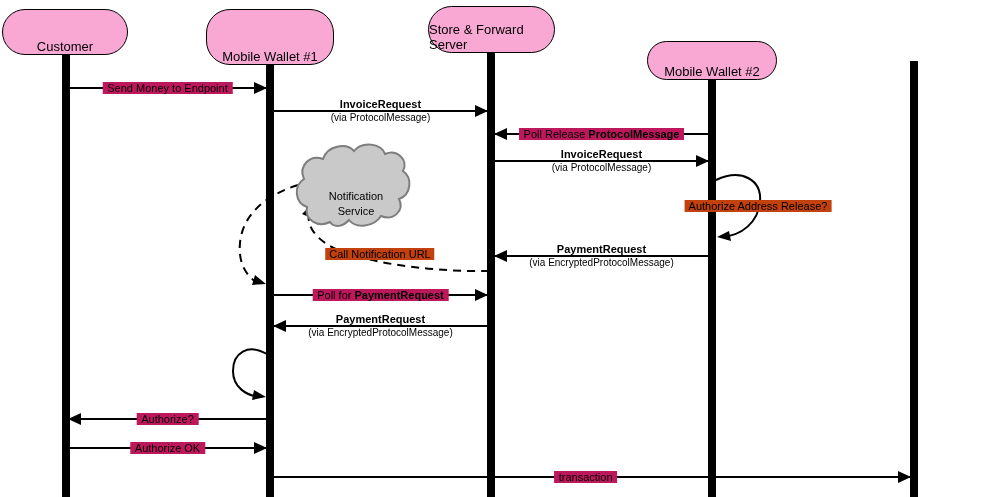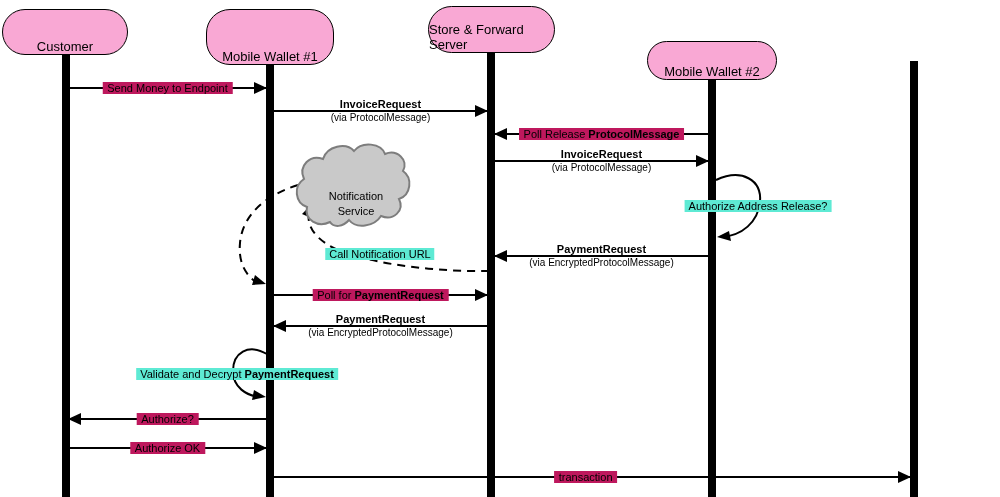--- a/index.html
+++ b/index.html
@@ -20,21 +20,21 @@
   .head{position:absolute;top:-6px;width:0;height:0;border-top:6px solid transparent;border-bottom:6px solid transparent;}
   .head.r{right:-1px;border-left:13px solid #000;}
   .head.l{left:-1px;border-right:13px solid #000;}
   .lbl{position:absolute;left:50%;top:0;transform:translate(-50%,-50%);background:#be185d;
        padding:0 5px;white-space:nowrap;font-size:11px;}
   .stack{position:absolute;left:50%;top:0;transform:translate(-50%,-50%);text-align:center;
          white-space:nowrap;font-size:11px;line-height:1.25;}
   .stack .sub{font-size:10px;}
   b{font-weight:bold;}
   
-  .float-lbl{position:absolute;transform:translate(-50%,-50%);background:#5eead4;padding:0 4px;
+  .float-lbl{position:absolute;transform:translate(-50%,-50%);background:#c2410c;padding:0 4px;
              white-space:nowrap;font-size:11px;z-index:5;}
   #cloud-text{position:absolute;left:356px;top:184px;transform:translate(-50%,-50%);
               text-align:center;font-size:11px;line-height:1.35;z-index:5;margin-top:20px;}
 </style>
 </head>
 <body>
 
 <div id="canvas">
 
   <div class="oval stadium" style="left:2px;top:9px;width:126px;height:46px;">
@@ -141,23 +141,20 @@
 
   <div class="msg" style="left:274px;top:477px;width:636px;">
     <div class="line"></div>
     <div class="head r"></div>
     <div class="lbl" style="left:49%;"><span>transaction</span><b></b></div>
   </div>
 
   <div class="float-lbl" style="left:758px;top:206px;">
     <span>Authorize Address Release?</span><b></b>
   </div>
-  <div class="float-lbl" style="left:237px;top:374px;">
-    <span>Validate and Decrypt </span><b>PaymentRequest</b>
-  </div>
   <div class="float-lbl" style="left:380px;top:254px;">
     <span>Call Notification URL</span><b></b>
   </div>
 
   <div id="cloud-text">
     <div>Notification</div>
     <div>Service</div>
   </div>
 
 </div>

